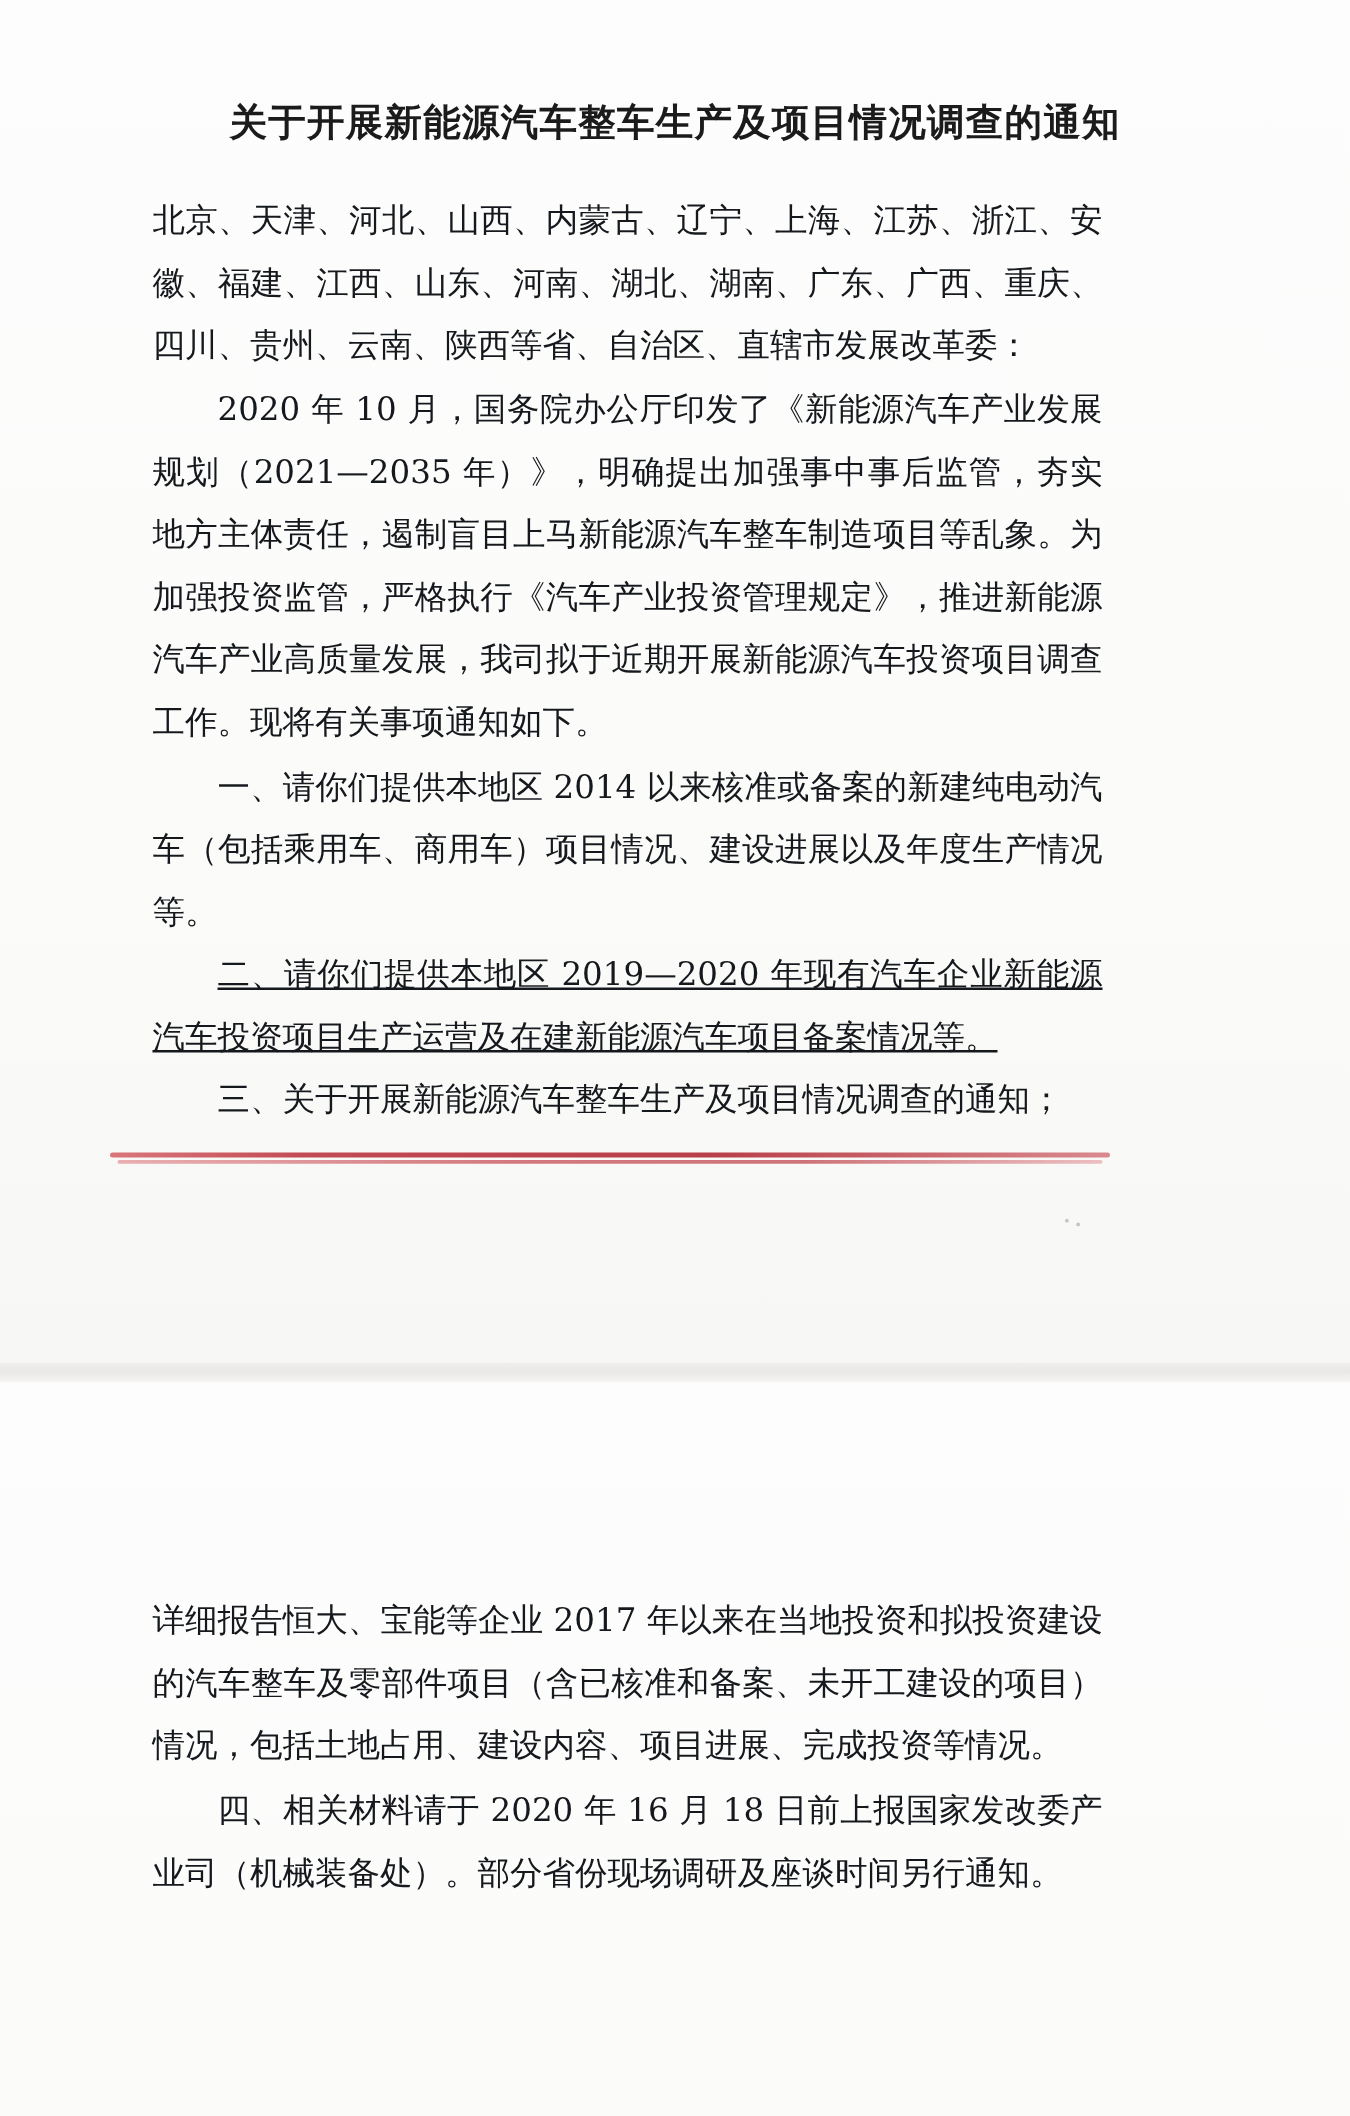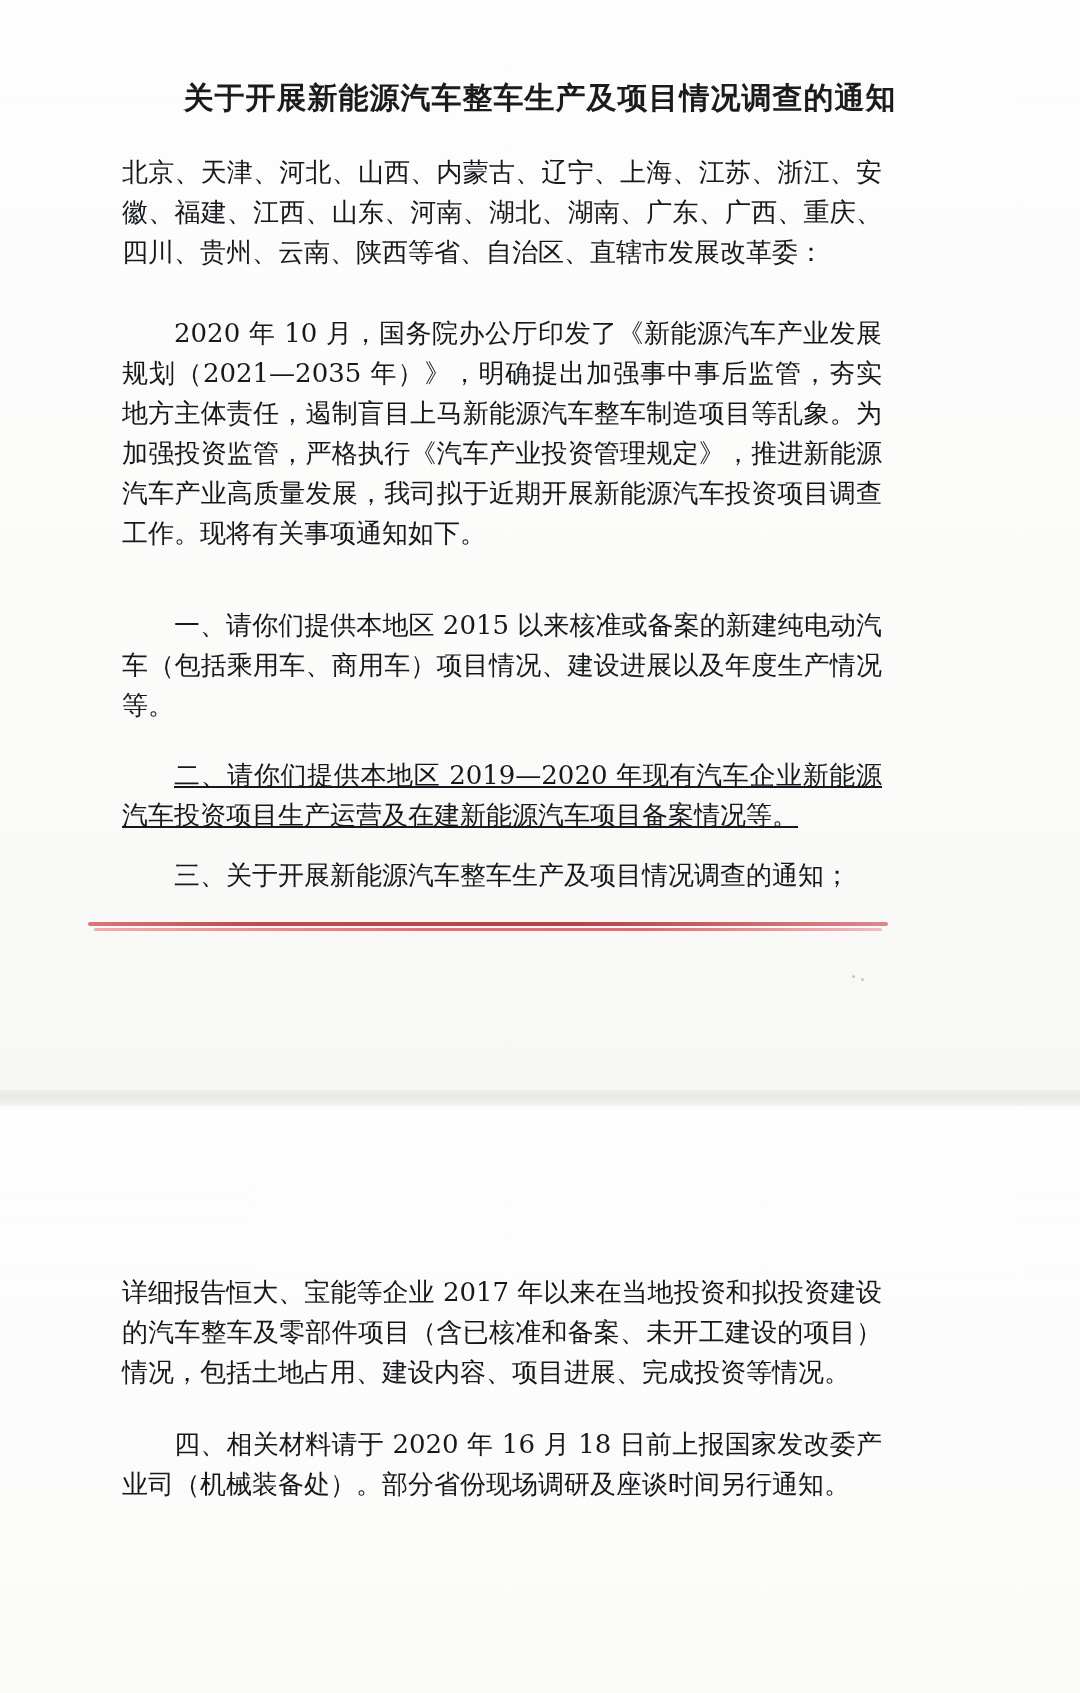--- a/index.html
+++ b/index.html
@@ -53,34 +53,34 @@
     color: #1b1b1b;
     font-family: "DejaVu Serif", "Liberation Serif", serif;
   }
 
   .body-block {
     position: absolute;
     left: 122px;
     width: 760px;
     color: #15181c;
     font-size: 26px;
-    line-height: 40px;
+    line-height: 50px;
     text-align: justify;
     text-justify: inter-ideograph;
     font-family: "DejaVu Serif", "Liberation Serif", serif;
   }
   .p {
     margin: 0 0 2px 0;
   }
   .indent {
     text-indent: 52px;
   }
 
   #addressees { top: 152px; }
-  #para-1 { top: 313px; }
+  #para-1 { top: 303px; }
   #para-2 { top: 605px; }
   #para-3 { top: 755px; text-decoration: underline; }
   #para-4 { top: 855px; }
 
   
   .red-rule {
     position: absolute;
     left: 88px;
     top: 922px;
     width: 800px;
@@ -128,21 +128,21 @@
 
 <div class="body-block" id="addressees">
   <p class="p">北京、天津、河北、山西、内蒙古、辽宁、上海、江苏、浙江、安徽、福建、江西、山东、河南、湖北、湖南、广东、广西、重庆、四川、贵州、云南、陕西等省、自治区、直辖市发展改革委：</p>
 </div>
 
 <div class="body-block" id="para-1">
   <p class="p indent">2020 年 10 月，国务院办公厅印发了《新能源汽车产业发展规划（2021—2035 年）》，明确提出加强事中事后监管，夯实地方主体责任，遏制盲目上马新能源汽车整车制造项目等乱象。为加强投资监管，严格执行《汽车产业投资管理规定》，推进新能源汽车产业高质量发展，我司拟于近期开展新能源汽车投资项目调查工作。现将有关事项通知如下。</p>
 </div>
 
 <div class="body-block" id="para-2">
-  <p class="p indent">一、请你们提供本地区 2015 以来核准或备案的新建纯电动汽车（包括乘用车、商用车）项目情况、建设进展以及年度生产情况等。</p>
+  <p class="p indent">一、请你们提供本地区 2014 以来核准或备案的新建纯电动汽车（包括乘用车、商用车）项目情况、建设进展以及年度生产情况等。</p>
 </div>
 
 <div class="body-block" id="para-3">
   <p class="p indent">二、请你们提供本地区 2019—2020 年现有汽车企业新能源汽车投资项目生产运营及在建新能源汽车项目备案情况等。</p>
 </div>
 
 <div class="body-block" id="para-4">
   <p class="p indent">三、关于开展新能源汽车整车生产及项目情况调查的通知；</p>
 </div>
 

